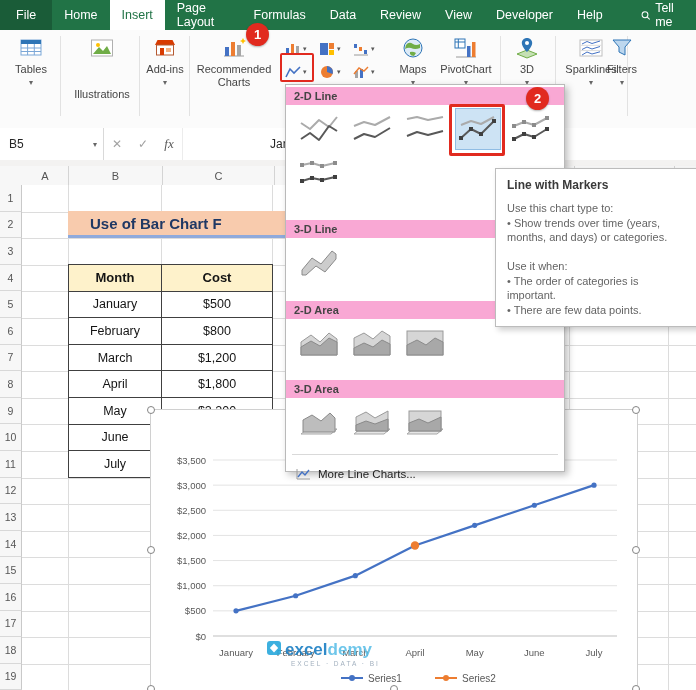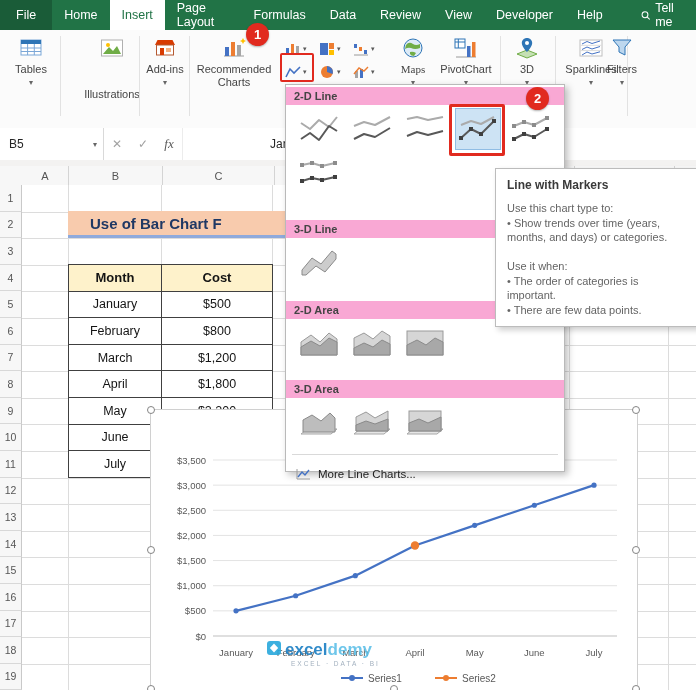--- a/index.html
+++ b/index.html
@@ -138,21 +138,21 @@
           <rect x="3" y="4" width="20" height="4" fill="#2e75b6"></rect>
           <line x1="3" y1="12" x2="23" y2="12" stroke="#7ba7d7"></line>
           <line x1="3" y1="15.5" x2="23" y2="15.5" stroke="#7ba7d7"></line>
           <line x1="9.6" y1="8" x2="9.6" y2="19" stroke="#7ba7d7"></line>
           <line x1="16.3" y1="8" x2="16.3" y2="19" stroke="#7ba7d7"></line>
         </svg>
       <span>Tables</span>
         <span class="arr">▾</span>
     </div>
     <div class="rsep" style="left:60px;"></div>
-    <div class="rbtn" style="left:76px;width:72px;gap:28px;">
+    <div class="rbtn" style="left:66px;width:72px;gap:28px;">
       <svg width="26" height="24" viewBox="0 0 26 24">
           <rect x="2.5" y="4" width="21" height="16" fill="#fff" stroke="#b0b0b0"></rect>
           <circle cx="9" cy="9" r="2" fill="#ffc000"></circle>
           <path d="M4,18 L10,11 L14,15 L18,10 L22,18 Z" fill="#70ad47"></path>
         </svg>
       <span>Illustrations</span>
         <span class="arr">▾</span>
     </div>
     <div class="rsep" style="left:139px;"></div>
     <div class="rbtn" style="left:143px;width:44px;">
@@ -219,21 +219,21 @@
       <div class="mini">
           <svg width="16" height="14" viewBox="0 0 16 14">
             <rect x="2" y="6" width="3" height="7" fill="#a5a5a5"></rect>
             <rect x="7" y="4" width="3" height="9" fill="#4472c4"></rect>
             <polyline points="1,9 6,3 11,6 15,2" fill="none" stroke="#ed7d31" stroke-width="1.4"></polyline>
           </svg>
           <span class="sarr">▾</span>
         </div>
     </div>
 
-    <div class="rbtn" style="left:390px;width:46px;font-family:Liberation Serif, serif;">
+    <div class="rbtn" style="left:390px;width:46px;">
       <svg width="26" height="24" viewBox="0 0 26 24">
           <circle cx="13" cy="12" r="9" fill="#ddebf7" stroke="#2e75b6"></circle>
           <path d="M6,9 Q9,5 13,8 Q16,10 20,8 L20,12 Q15,14 11,12 Q8,11 5,13 Z" fill="#70ad47"></path>
           <path d="M10,16 Q13,15 16,17 L14,20 Q11,20 10,18 Z" fill="#70ad47"></path>
         </svg>
       <span>Maps</span>
         <span class="arr">▾</span>
     </div>
     <div class="rbtn" style="left:436px;width:60px;">
       <svg width="26" height="24" viewBox="0 0 26 24">

